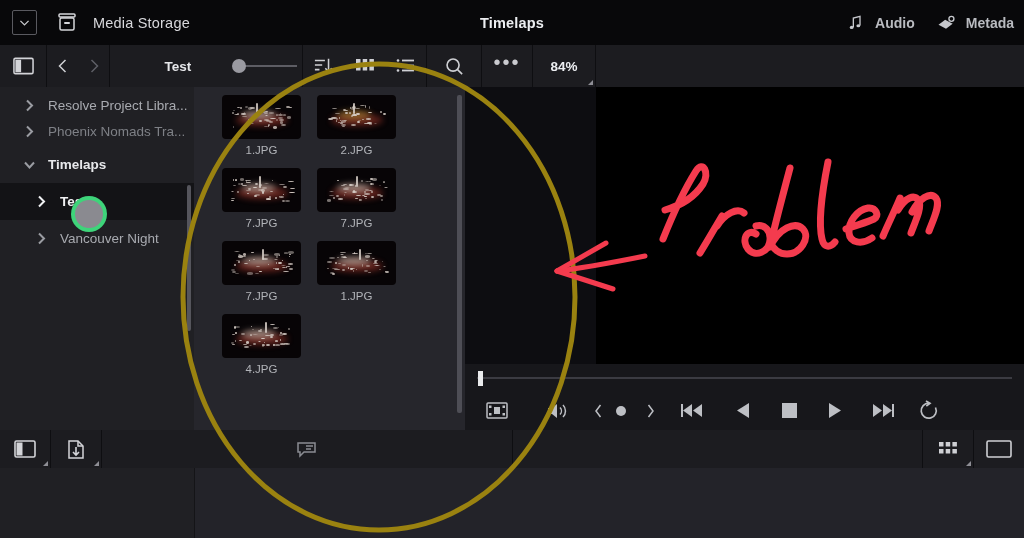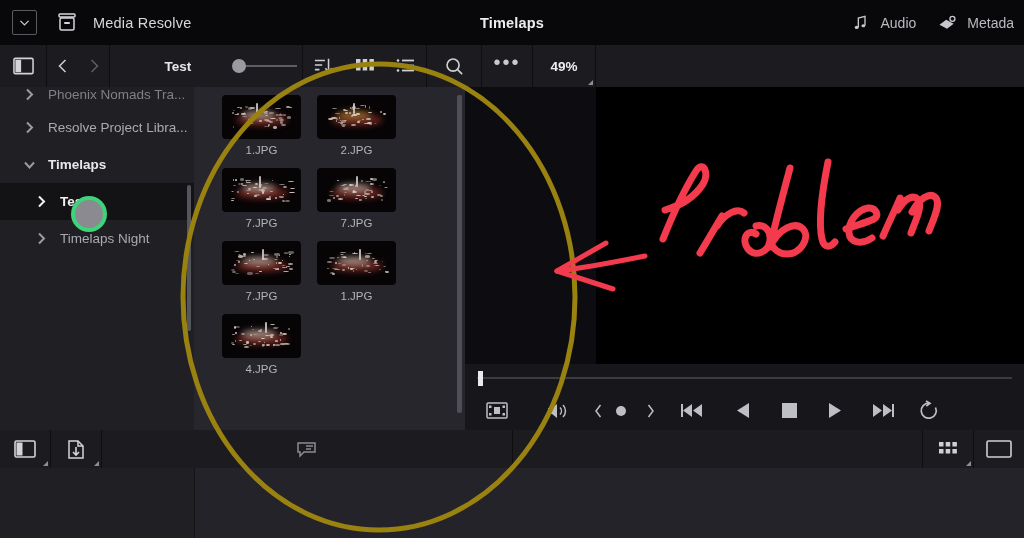--- a/index.html
+++ b/index.html
@@ -28,21 +28,21 @@
   }
   .tb-center {
     position: absolute; left: 0; right: 0; text-align: center;
     color: #eceef1; font-size: 14.5px; font-weight: bold; letter-spacing: .2px;
     pointer-events: none;
   }
   .tb-right {
     position: absolute; right: 0; top: 0; height: 45px;
     display: flex; align-items: center; gap: 0;
   }
-  .tb-ritem { display: flex; align-items: center; gap: 9px; padding: 0 10px; }
+  .tb-ritem { display: flex; align-items: center; gap: 9px; padding: 0 10px; font-weight: bold; }
   .tb-ritem span { color: #b9bbc0; font-size: 14px; }
   .tb-ritem svg { width: 22px; height: 20px; }
 
   
   .toolbar {
     position: absolute; left: 0; top: 45px; width: 1024px; height: 42px;
     background: #1c1c20; display: flex; align-items: stretch;
   }
   .tbtn {
     display: flex; align-items: center; justify-content: center;
@@ -220,21 +220,21 @@
     <div class="tb-dropdown">
       <svg viewBox="0 0 16 16">
         <path d="M3 6 L8 11 L13 6" stroke="#c9cace" stroke-width="1.6" fill="none"></path>
       </svg>
     </div>
     <svg class="tb-mediaicon" viewBox="0 0 24 24">
       <rect x="4" y="3" width="16" height="3" rx="1" fill="none" stroke="#d5d6da" stroke-width="1.5"></rect>
       <rect x="5" y="7" width="14" height="12" rx="1.5" fill="none" stroke="#d5d6da" stroke-width="1.5"></rect>
       <rect x="9" y="11" width="6" height="2" rx="1" fill="#d5d6da"></rect>
     </svg>
-    <div class="tb-label">Media Resolve</div>
+    <div class="tb-label">Media Storage</div>
     <div class="tb-center">Timelaps</div>
 
     <div class="tb-right">
       <div class="tb-ritem">
         <svg viewBox="0 0 24 24">
           <path d="M10 17V6l8-2v11" fill="none" stroke="#c6c8cd" stroke-width="1.6"></path>
           <ellipse cx="8" cy="17.3" rx="2.3" ry="1.9" fill="#c6c8cd"></ellipse>
           <ellipse cx="16" cy="15.3" rx="2.3" ry="1.9" fill="#c6c8cd"></ellipse>
         </svg>
         <span>Audio</span>
@@ -309,58 +309,58 @@
     <div class="tbtn searchbtn">
       <svg viewBox="0 0 22 22">
         <circle cx="9.5" cy="9.5" r="6.3" fill="none" stroke="#cfd0d4" stroke-width="1.7"></circle>
         <path d="M14.2 14.2 L19 19" stroke="#cfd0d4" stroke-width="1.7"></path>
       </svg>
     </div>
     <div class="sep"></div>
     <div class="tbtn morebtn">•••</div>
     <div class="sep"></div>
     <div class="tbtn zoomzone">
-      <span class="zval">49%</span>
+      <span class="zval">84%</span>
       <span class="corner-tri"></span>
     </div>
     <div class="sep"></div>
     <div class="tb-rest"></div>
   </div>
 
   <div class="sidebar">
     <div id="tree-host">
+        <div class="tree-item level1">
+          <svg class="chev" viewBox="0 0 15 15">
+            <path d="M5 2.5 L10 7.5 L5 12.5" fill="none" stroke="#9a9ca2" stroke-width="2"></path>
+          </svg>
+          <span>Resolve Project Libra...</span>
+        </div>
         <div class="tree-item level1 clipped">
           <svg class="chev" viewBox="0 0 15 15">
             <path d="M5 2.5 L10 7.5 L5 12.5" fill="none" stroke="#9a9ca2" stroke-width="2"></path>
           </svg>
           <span>Phoenix Nomads Tra...</span>
         </div>
-        <div class="tree-item level1">
-          <svg class="chev" viewBox="0 0 15 15">
-            <path d="M5 2.5 L10 7.5 L5 12.5" fill="none" stroke="#9a9ca2" stroke-width="2"></path>
-          </svg>
-          <span>Resolve Project Libra...</span>
-        </div>
         <div class="tree-item level1 open">
           <svg class="chev" viewBox="0 0 15 15">
             <path d="M3 5.5 L7.5 10.5 L12 5.5" fill="none" stroke="#9a9ca2" stroke-width="2"></path>
           </svg>
           <span>Timelaps</span>
         </div>
         <div class="tree-item level2 selected">
           <svg class="chev" viewBox="0 0 15 15">
             <path d="M5 2.5 L10 7.5 L5 12.5" fill="none" stroke="#f0f1f3" stroke-width="2"></path>
           </svg>
           <span>Test</span>
         </div>
         <div class="tree-item level2">
           <svg class="chev" viewBox="0 0 15 15">
             <path d="M5 2.5 L10 7.5 L5 12.5" fill="none" stroke="#9a9ca2" stroke-width="2"></path>
           </svg>
-          <span>Timelaps Night</span>
+          <span>Vancouver Night</span>
         </div>
       </div>
     <div class="tree-scroll"></div>
     <div class="sb-empty"></div>
   </div>
 
   <div class="browser">
     <div class="thumb-grid" id="thumb-host">
         <div class="thumb-cell">
           <div class="thumb-img">

